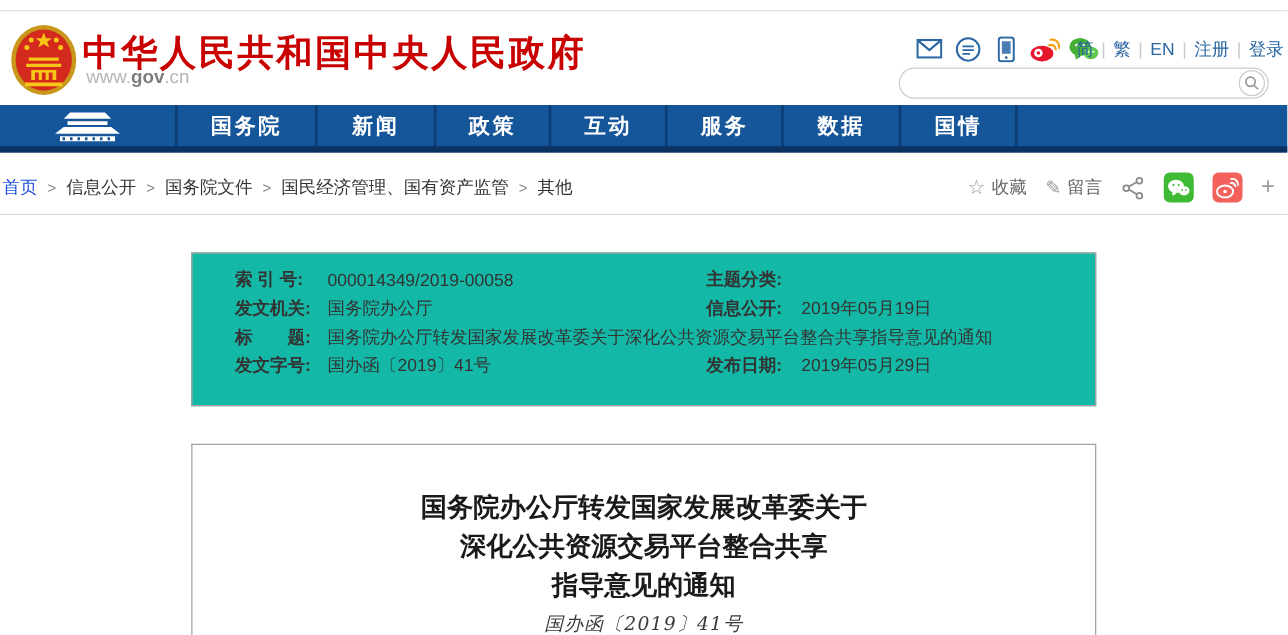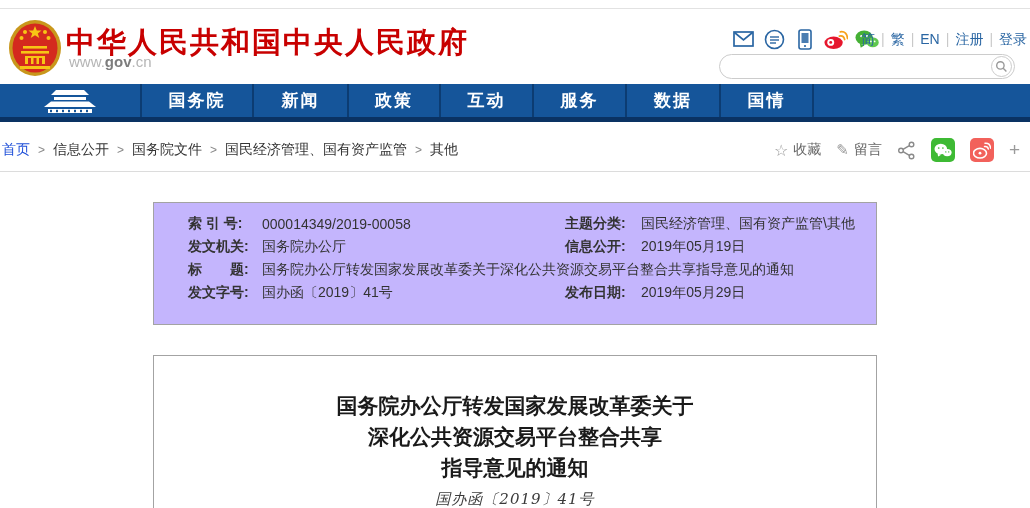--- a/index.html
+++ b/index.html
@@ -55,21 +55,21 @@
   .pa-star { font-size:16px; color:#999; }
   .pa-pencil { font-size:15px; color:#999; }
   .badge { width:24px; height:24px; border-radius:5px; display:flex; align-items:center;
            justify-content:center; cursor:pointer; }
   .badge-wechat { background:#3eba34; }
   .badge-weibo { background:#f2615b; }
   .pa-plus { font-size:19px; color:#9a9a9a; cursor:pointer; }
 
   
   .meta-box { position:absolute; left:153px; top:202px; width:724px; height:123px;
-              border:1px solid #a3a3a3; background:#c4b5fd; font-size:14px; color:#333; padding-top:9px; }
+              border:1px solid #a3a3a3; background:#14b8a6; font-size:14px; color:#333; padding-top:9px; }
   .m-row { display:flex; align-items:center; height:23px; white-space:nowrap; }
   .m-label1 { margin-left:34px; width:74px; font-weight:bold; flex:none; }
   .m-val1 { width:303px; flex:none; overflow:hidden; }
   .m-label2 { width:76px; font-weight:bold; flex:none; }
   .m-val2 { flex:1; overflow:hidden; }
   .m-val-wide { flex:1; overflow:hidden; }
 
   
   .doc-box { position:absolute; left:153px; top:355px; width:724px; height:160px;
              border:1px solid #a3a3a3; border-bottom:none; background:#fff; text-align:center; }
@@ -245,21 +245,20 @@
       </span>
       <span class="pa-plus">+</span>
     </div>
   </div>
 
   <div class="meta-box">
     <div class="m-row">
       <span class="m-label1">索 引 号:</span>
       <span class="m-val1">000014349/2019-00058</span>
       <span class="m-label2">主题分类:</span>
-      <span class="m-val2">国民经济管理、国有资产监管\其他</span>
     </div>
     <div class="m-row">
       <span class="m-label1">发文机关:</span>
       <span class="m-val1">国务院办公厅</span>
       <span class="m-label2">信息公开:</span>
       <span class="m-val2">2019年05月19日</span>
     </div>
     <div class="m-row">
       <span class="m-label1">标　　题:</span>
       <span class="m-val-wide">国务院办公厅转发国家发展改革委关于深化公共资源交易平台整合共享指导意见的通知</span>

